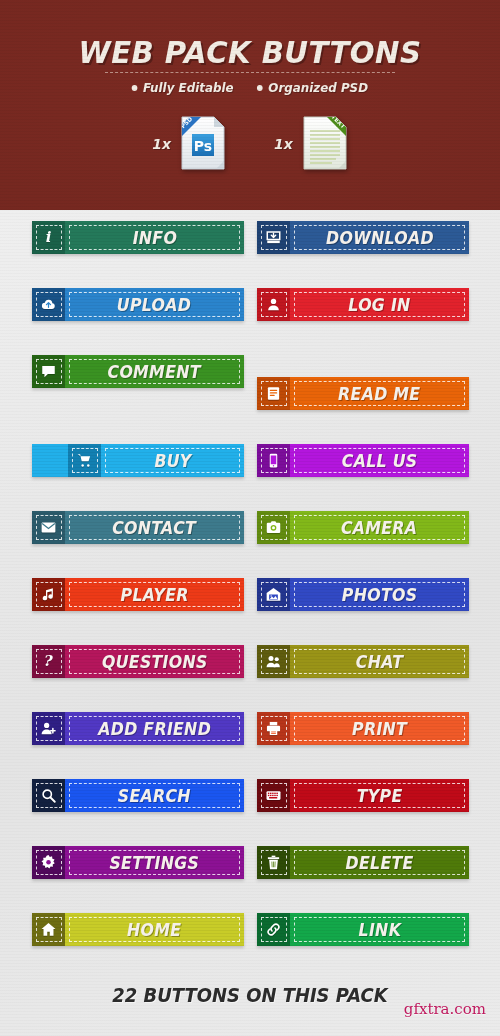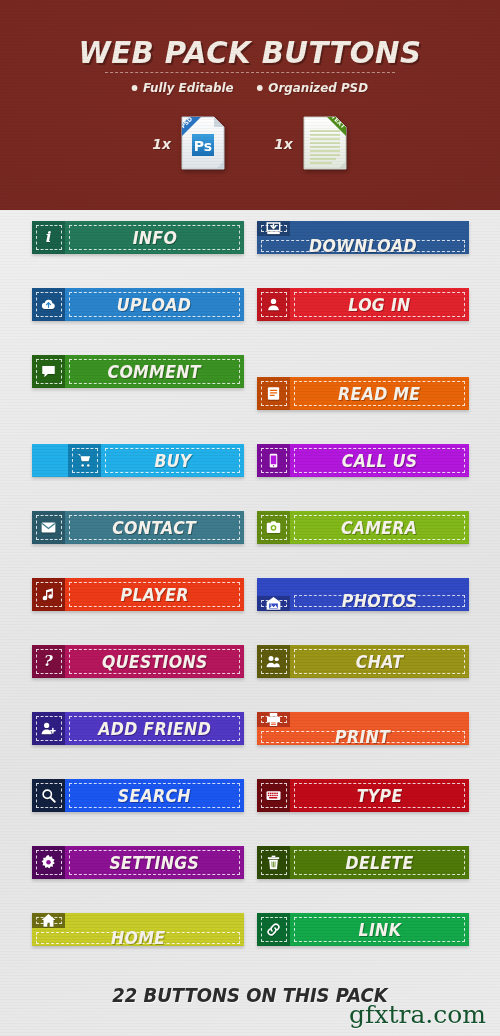--- a/index.html
+++ b/index.html
@@ -247,22 +247,22 @@
     color: #2b2b2b;
     text-shadow: 1px 1px 0 rgba(255,255,255,0.6);
     white-space: nowrap;
     transform: scaleX(0.92);
   }
   #watermark {
     position: absolute;
     top: -36px;
     right: 14px;
     font-family: "DejaVu Serif", serif;
-    font-size: 25px;
-    color: #14532d;
+    font-size: 15px;
+    color: #be185d;
     text-shadow: 0 1px 1px rgba(255,255,255,0.7);
     white-space: nowrap;
   }
 </style>
 </head>
 <body>
 
 <div id="header">
   <div id="header-title">WEB PACK BUTTONS</div>
   <div id="title-rule"></div>
@@ -353,21 +353,21 @@
       <div class="btn" style="background: rgb(36, 121, 90);">
         <div class="btn-icon" style="background: rgb(26, 97, 73);">
           <span class="inner-dash"></span>
           <span class="glyph">i</span>
         </div>
         <div class="btn-body">
           <span class="inner-dash"></span>
           <span class="btn-label">INFO</span>
         </div>
       </div>
-      <div class="btn" style="background: rgb(44, 90, 150); flex-direction: column;">
+      <div class="btn" style="background: rgb(44, 90, 150);">
         <div class="btn-icon" style="background: rgb(31, 66, 115);">
           <span class="inner-dash"></span>
           <svg viewBox="0 0 24 24">
             <path d="M2 3h20v12H2z" fill="none" stroke="#fff" stroke-width="2.4"></path>
             <path d="M12 5v5M8.5 8.5L12 12l3.5-3.5" stroke="#fff" stroke-width="2.2" fill="none" stroke-linecap="round" stroke-linejoin="round"></path>
             <path d="M2 17h20v4H2z"></path>
           </svg>
         </div>
         <div class="btn-body">
           <span class="inner-dash"></span>
@@ -489,21 +489,21 @@
           <span class="inner-dash"></span>
           <svg viewBox="0 0 24 24">
             <path d="M19 2v13.2a3.6 3.6 0 1 1-2-3.2V6.6L10 8.4v9.3a3.6 3.6 0 1 1-2-3.2V5.2z"></path>
           </svg>
         </div>
         <div class="btn-body">
           <span class="inner-dash"></span>
           <span class="btn-label">PLAYER</span>
         </div>
       </div>
-      <div class="btn" style="background: rgb(49, 73, 196); align-items: flex-end;">
+      <div class="btn" style="background: rgb(49, 73, 196);">
         <div class="btn-icon" style="background: rgb(35, 53, 143);">
           <span class="inner-dash"></span>
           <svg viewBox="0 0 24 24">
             <path d="M1 9.5L12 1.5l11 8V22H1z"></path>
             <rect x="5" y="12" width="14" height="8" fill="#3149c4"></rect>
             <path d="M6 19.2l3.6-4 2.6 2.6 3-3.4 3.2 4.8z" fill="#fff"></path>
             <circle cx="8.2" cy="14.4" r="1.1" fill="#fff"></circle>
           </svg>
         </div>
         <div class="btn-body">
@@ -543,21 +543,21 @@
             <circle cx="9" cy="7" r="4.2"></circle>
             <path d="M1 21c0-4.6 3.6-7.4 8-7.4s8 2.8 8 7.4z"></path>
             <path d="M19 12v7M15.5 15.5h7" stroke="#fff" stroke-width="2.4" stroke-linecap="round"></path>
           </svg>
         </div>
         <div class="btn-body">
           <span class="inner-dash"></span>
           <span class="btn-label">ADD FRIEND</span>
         </div>
       </div>
-      <div class="btn" style="background: rgb(240, 90, 40); flex-direction: column;">
+      <div class="btn" style="background: rgb(240, 90, 40);">
         <div class="btn-icon" style="background: rgb(184, 53, 26);">
           <span class="inner-dash"></span>
           <svg viewBox="0 0 24 24">
             <rect x="6" y="1.5" width="12" height="5.5"></rect>
             <rect x="1.5" y="7.5" width="21" height="9" rx="1.5"></rect>
             <rect x="6" y="15" width="12" height="7.5"></rect>
             <g stroke="#f05a28" stroke-width="1.4">
               <line x1="8.2" y1="17.5" x2="15.8" y2="17.5"></line>
               <line x1="8.2" y1="20" x2="15.8" y2="20"></line>
             </g>
@@ -631,21 +631,21 @@
               <line x1="12" y1="10.5" x2="12" y2="19.6"></line>
               <line x1="14.6" y1="10.5" x2="14.2" y2="19.6"></line>
             </g>
           </svg>
         </div>
         <div class="btn-body">
           <span class="inner-dash"></span>
           <span class="btn-label">DELETE</span>
         </div>
       </div>
-      <div class="btn" style="background: rgb(200, 204, 40); flex-direction: column;">
+      <div class="btn" style="background: rgb(200, 204, 40);">
         <div class="btn-icon" style="background: rgb(110, 109, 18);">
           <span class="inner-dash"></span>
           <svg viewBox="0 0 24 24">
             <path d="M12 1.5L0.8 11h3.2v11h6v-6.6h4V22h6V11h3.2z"></path>
           </svg>
         </div>
         <div class="btn-body">
           <span class="inner-dash"></span>
           <span class="btn-label">HOME</span>
         </div>

